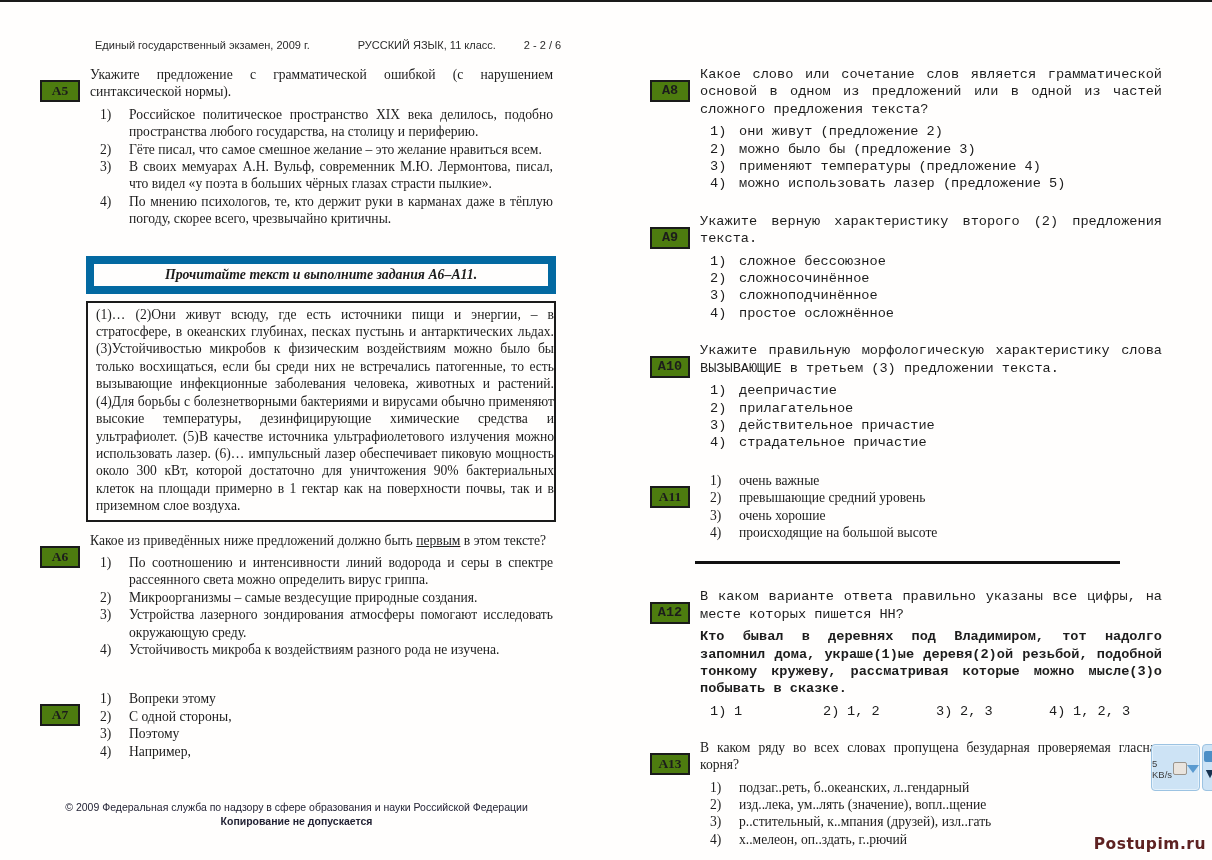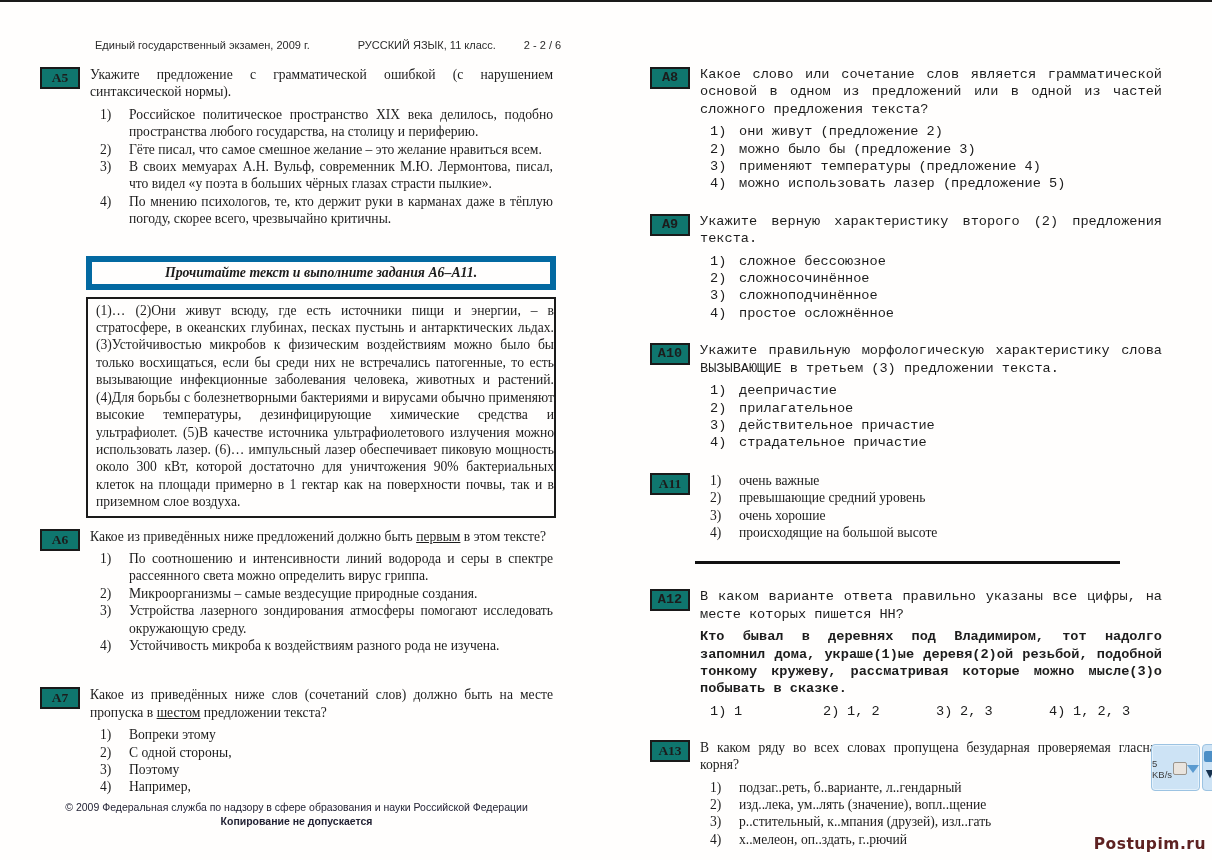--- a/index.html
+++ b/index.html
@@ -10,30 +10,30 @@
           font-size:11px;color:#2b2b2b;white-space:nowrap;}
   .header .h-exam{margin-right:48px;}
   .header .h-subj{margin-right:28px;}
 
   .col{position:absolute;top:66px;}
   .col-left{left:40px;width:513px;}
   .col-right{left:650px;width:512px;}
 
   .qblock{display:flex;align-items:flex-start;}
   .qlabel{flex-shrink:0;width:36px;height:18px;border:2px solid #1a1a1a;text-align:center;
-          font-weight:bold;font-size:13.5px;line-height:18px;margin-top:1px;background:#0f766e;}
+          font-weight:bold;font-size:13.5px;line-height:18px;margin-top:14px;background:#4d7c0f;}
   .qbody{margin-left:10px;flex:1;min-width:0;}
   .qtext{margin:0 0 5px 0;text-align:justify;font-size:13.6px;line-height:17.4px;}
   .u{text-decoration:underline;}
   .b{font-weight:bold;}
   .opt{display:flex;padding-left:10px;font-size:13.6px;line-height:17.4px;}
   .opt-n{flex-shrink:0;width:29px;}
   .opt-t{flex:1;text-align:justify;min-width:0;}
 
-  .instruction-box{margin:28px 0 7px 46px;width:470px;box-sizing:border-box;border:6px solid #0369a1;
+  .instruction-box{margin:28px 0 7px 46px;width:470px;box-sizing:border-box;border:8px solid #0369a1;
                    text-align:center;font-weight:bold;font-style:italic;font-size:13.8px;
                    padding:3px 4px;}
   .passage-box{margin:0 0 10px 46px;width:470px;box-sizing:border-box;border:2px solid #1a1a1a;
                padding:3px 0 5px 8px;text-align:justify;font-size:13.6px;line-height:17.4px;}
 
   .mb-a5{margin-bottom:0;}
   .mb-q{margin-bottom:20px;font-family:Liberation Mono, monospace;}
   .mb-a6{margin-bottom:32px;}
   .divider{margin:20px 0 24px 45px;width:425px;height:3px;background:#111;}
 
@@ -128,21 +128,20 @@
               <span class="opt-n">4)</span>
               <span class="opt-t">Устойчивость микроба к воздействиям разного рода не изучена.</span>
             </div>
         </div>
       </div>
     </div>
 
     <div class="qblock">
       <div class="qlabel">А7</div>
       <div class="qbody">
-        <p class="qtext"><span>Какое из приведённых ниже слов (сочетаний слов) должно быть на месте пропуска в </span><span class="u">шестом</span><span> предложении текста?</span></p>
         <div class="opts">
           <div class="opt">
               <span class="opt-n">1)</span>
               <span class="opt-t">Вопреки этому</span>
             </div>
           <div class="opt">
               <span class="opt-n">2)</span>
               <span class="opt-t">С одной стороны,</span>
             </div>
           <div class="opt">
@@ -275,21 +274,21 @@
       </div>
     </div>
 
     <div class="qblock">
       <div class="qlabel">А13</div>
       <div class="qbody">
         <p class="qtext">В каком ряду во всех словах пропущена безударная проверяемая гласная корня?</p>
         <div class="opts">
           <div class="opt">
               <span class="opt-n">1)</span>
-              <span class="opt-t">подзаг..реть, б..варианте, л..гендарный</span>
+              <span class="opt-t">подзаг..реть, б..океанских, л..гендарный</span>
             </div>
           <div class="opt">
               <span class="opt-n">2)</span>
               <span class="opt-t">изд..лека, ум..лять (значение), вопл..щение</span>
             </div>
           <div class="opt">
               <span class="opt-n">3)</span>
               <span class="opt-t">р..стительный, к..мпания (друзей), изл..гать</span>
             </div>
           <div class="opt">

